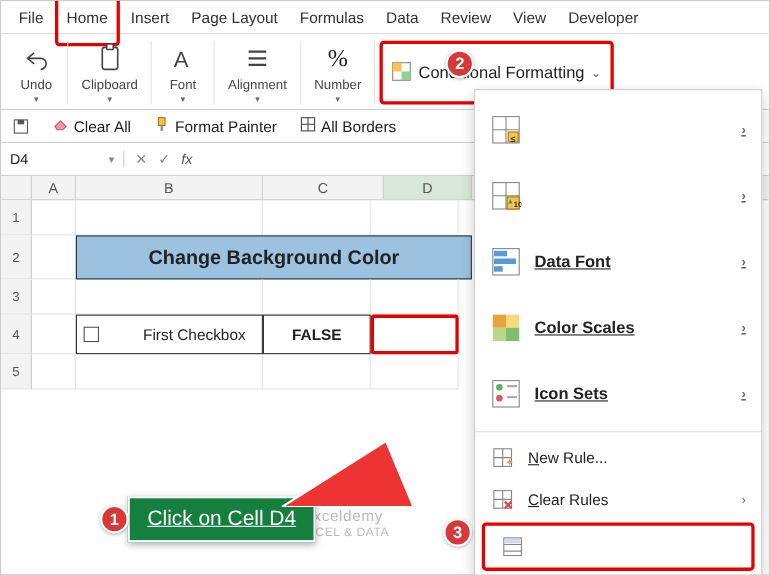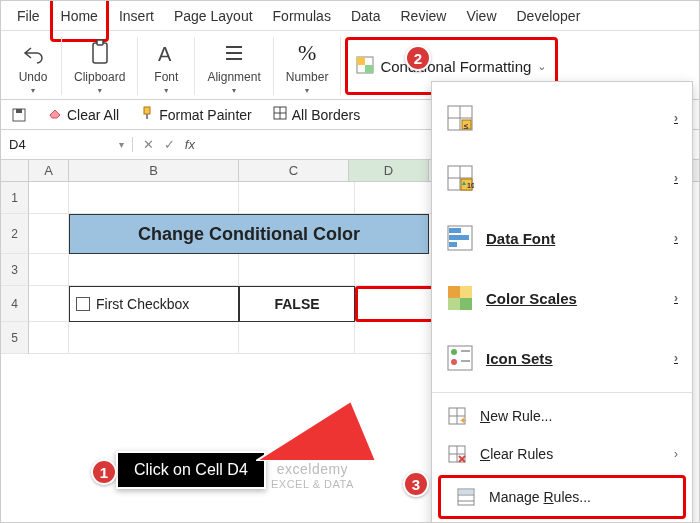--- a/index.html
+++ b/index.html
@@ -20,45 +20,45 @@
   .cf-btn { display: flex; align-items: center; gap: 6px; border: 3px solid #e60000; border-radius: 4px; padding: 4px 8px; margin-left: 4px; background: #fff; }
   .cf-btn-label { font-size: 15px; }
   .cf-chev { font-size: 11px; color: #666; }
 
   
   .qat { display: flex; align-items: center; gap: 20px; height: 30px; padding: 0 10px; border-bottom: 1px solid #d0d0d0; font-size: 14px; }
   .qat-item { display: flex; align-items: center; gap: 4px; }
 
   
   .formula-row { display: flex; align-items: center; height: 30px; border-bottom: 1px solid #d0d0d0; }
-  .namebox { width: 132px; border-right: 1px solid #d0d0d0; display: flex; align-items: center; justify-content: space-between; padding: 0 8px; font-size: 13px; }
+  .namebox { width: 112px; border-right: 1px solid #d0d0d0; display: flex; align-items: center; justify-content: space-between; padding: 0 8px; font-size: 13px; }
   .fx-sep { display: flex; align-items: center; gap: 10px; padding: 0 10px; font-size: 13px; color: #888; }
   .fx { font-style: italic; color: #555; }
   
   
   .colhdr { display: flex; height: 22px; background: #f3f3f3; border-bottom: 1px solid #ccc; }
   .corner { width: 28px; border-right: 1px solid #ccc; background: #f3f3f3; }
   .ch { border-right: 1px solid #ccc; display: flex; align-items: center; justify-content: center; font-size: 13px; color: #555; background: #f3f3f3; }
   .ch-a { width: 40px; }
   .ch-b { width: 170px; }
   .ch-c { width: 110px; }
   .ch-d { width: 80px; background: #d8e8d8; }
   
   
   .grid { position: relative; }
   .row { display: flex; height: 32px; }
   .rh { width: 28px; border-right: 1px solid #ccc; border-bottom: 1px solid #e5e5e5; display: flex; align-items: center; justify-content: center; font-size: 12px; background: #f3f3f3; color: #555; }
   .cell { border-right: 1px solid #e5e5e5; border-bottom: 1px solid #e5e5e5; display: flex; align-items: center; padding: 0 6px; }
   .c-a { width: 40px; }
   .c-b { width: 170px; }
-  .c-c { width: 116px; }
+  .c-c { width: 98px; }
   .c-d { width: 80px; }
   
   .title-band { background: #9cc2e0; border: 1px solid #333; font-size: 18px; font-weight: 600; justify-content: center; }
-  .row4 .c-b, .row4 .c-c, .row4 .c-d { border: 1px solid #333; }
+  .row4 .c-b, .row4 .c-c, .row4 .c-d { border: 1px solid #333; gap: 34px; }
   .row4 .c-c { justify-content: center; font-weight: 600; }
   .row4 .c-d { border: 3px solid #e60000; border-radius: 3px; }
   .cb-box { width: 14px; height: 14px; border: 1.5px solid #555; margin-right: 6px; }
   
   
   .dropdown { position: absolute; right: 6px; top: 80px; width: 262px; background: #fff; border: 1px solid #ccc; box-shadow: 0 4px 12px rgba(0,0,0,.2); padding: 6px 0; }
   .dd-item { display: flex; align-items: center; gap: 12px; padding: 10px 14px; font-size: 15px; }
   .dd-item.big { padding: 16px 14px; font-weight: 600; text-decoration: underline; }
   .dd-item .arrow { margin-left: auto; font-size: 12px; color: #666; }
   .dd-item.small { padding: 8px 14px; font-size: 14px; font-weight: 400; text-decoration: none; }
@@ -69,21 +69,21 @@
   .dd-item.small .dd-icon { width: 22px; height: 22px; }
   
   
   .badge { position: absolute; width: 26px; height: 26px; border-radius: 50%; background: #d93838; border: 2px solid #fff; color: #fff; font-weight: 700; display: flex; align-items: center; justify-content: center; font-size: 15px; z-index: 20; box-shadow: 0 1px 3px rgba(0,0,0,.3); }
   .b1 { left: 90px; top: 458px; }
   .b2 { left: 404px; top: 44px; }
   .b3 { left: 402px; top: 470px; }
   
   
   .callout { position: absolute; left: 115px; top: 450px; z-index: 15; }
-  .callout-box { background: #000000; color: #fff; border: 2px solid #fff; padding: 8px 16px; font-size: 16px; font-weight: 500; box-shadow: 0 2px 6px rgba(0,0,0,.3); }
+  .callout-box { background: #15803d; color: #fff; border: 2px solid #fff; padding: 8px 16px; font-size: 19px; font-weight: 500; box-shadow: 0 2px 6px rgba(0,0,0,.3); text-decoration: underline; }
   .callout-tri { position: absolute; left: 140px; top: -50px; }
 
   
   .wm { position: absolute; left: 270px; top: 460px; color: #bbb; font-size: 11px; letter-spacing: 0.5px; text-align: center; line-height: 1.2; z-index: 5; }
   .wm .big { font-size: 14px; }
 </style>
 </head>
 <body>
 
 <div class="tabstrip">
@@ -208,21 +208,21 @@
   <div class="row">
     <div class="rh">1</div>
     <div class="cell c-a"></div>
     <div class="cell c-b"></div>
     <div class="cell c-c"></div>
     <div class="cell c-d"></div>
   </div>
   <div class="row" style="height:40px">
     <div class="rh">2</div>
     <div class="cell c-a"></div>
-    <div class="cell title-band" style="width:360px;border-right:1px solid #333">Change Conditional Color</div>
+    <div class="cell title-band" style="width:360px;border-right:1px solid #333">Change Background Color</div>
   </div>
   <div class="row">
     <div class="rh">3</div>
     <div class="cell c-a"></div>
     <div class="cell c-b"></div>
     <div class="cell c-c"></div>
     <div class="cell c-d"></div>
   </div>
   <div class="row row4" style="height:36px">
     <div class="rh">4</div>
@@ -333,21 +333,20 @@
   </div>
   <div class="dd-item small boxed">
     <span class="dd-icon">
         <svg width="20" height="20" viewBox="0 0 20 20">
           <rect x="2" y="2" width="16" height="16" fill="none" stroke="#888"></rect>
           <line x1="2" y1="8" x2="18" y2="8" stroke="#888"></line>
           <line x1="2" y1="14" x2="18" y2="14" stroke="#888"></line>
           <rect x="3" y="3" width="14" height="4" fill="#cde"></rect>
         </svg>
       </span>
-    <span><span>Manage </span><span class="u">R</span><span>ules...</span></span>
   </div>
 </div>
 
 <div class="badge b1">1</div>
 <div class="badge b2">2</div>
 <div class="badge b3">3</div>
 
 <div class="callout">
   <svg class="callout-tri" width="120" height="60" viewBox="0 0 120 60">
     <polygon points="0,60 120,60 95,0" fill="#e33" stroke="#fff" stroke-width="2"></polygon>

